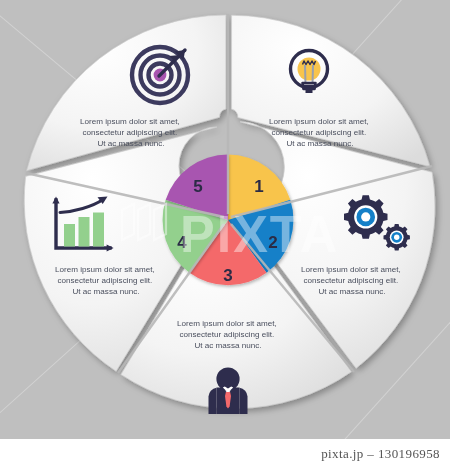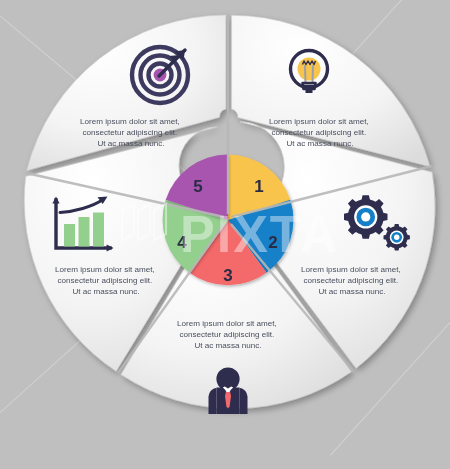--- a/index.html
+++ b/index.html
@@ -274,14 +274,17 @@
 
   <div class="center-wm">
     <svg class="wm-logo" viewBox="0 0 56 46">
       <path d="M4 40 L4 10 L16 4 L16 34 Z" fill="none" stroke="rgba(255,255,255,0.8)" stroke-width="2.2"></path>
       <path d="M20 40 L20 10 L32 4 L32 34 Z" fill="none" stroke="rgba(255,255,255,0.8)" stroke-width="2.2"></path>
       <path d="M36 40 L36 10 L48 4 L48 34 Z" fill="none" stroke="rgba(255,255,255,0.8)" stroke-width="2.2"></path>
     </svg>
     <div class="wm-txt">PIXTA</div>
   </div>
 
+  <div class="footer">
+    <div class="footer-text">pixta.jp – 130196958</div>
+  </div>
 
 </div>
 
 </body></html>

